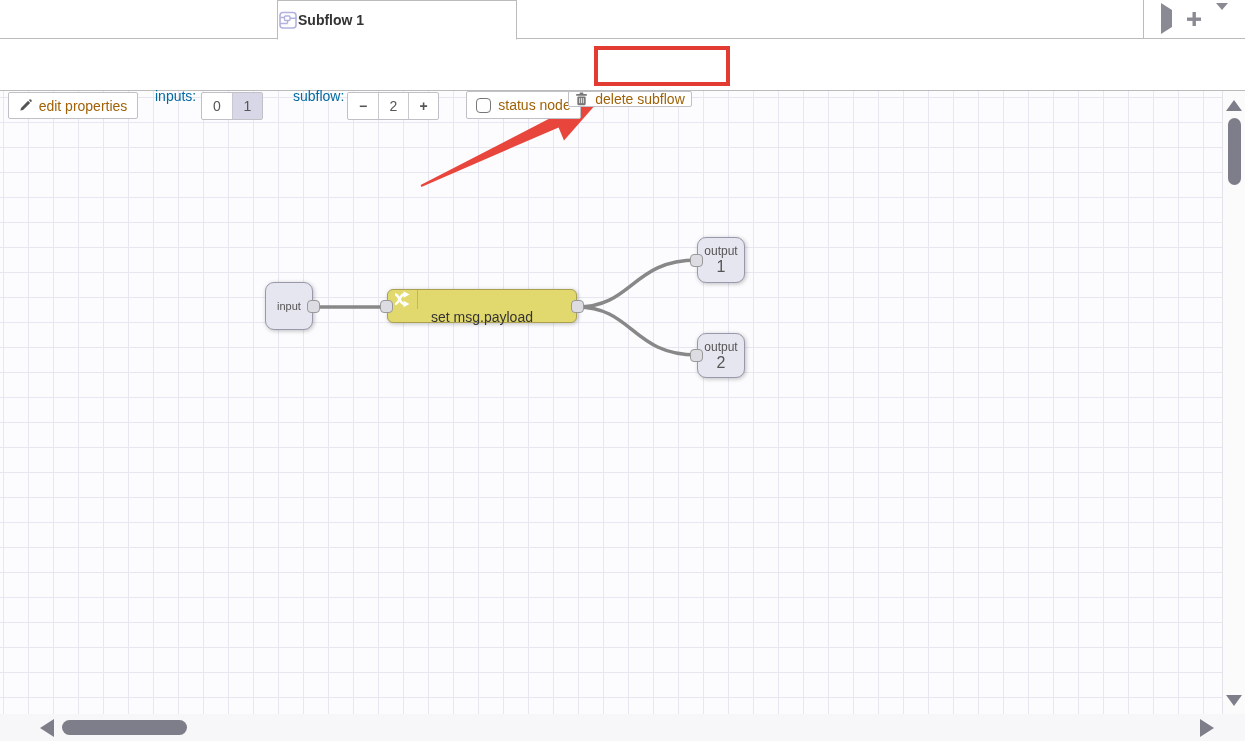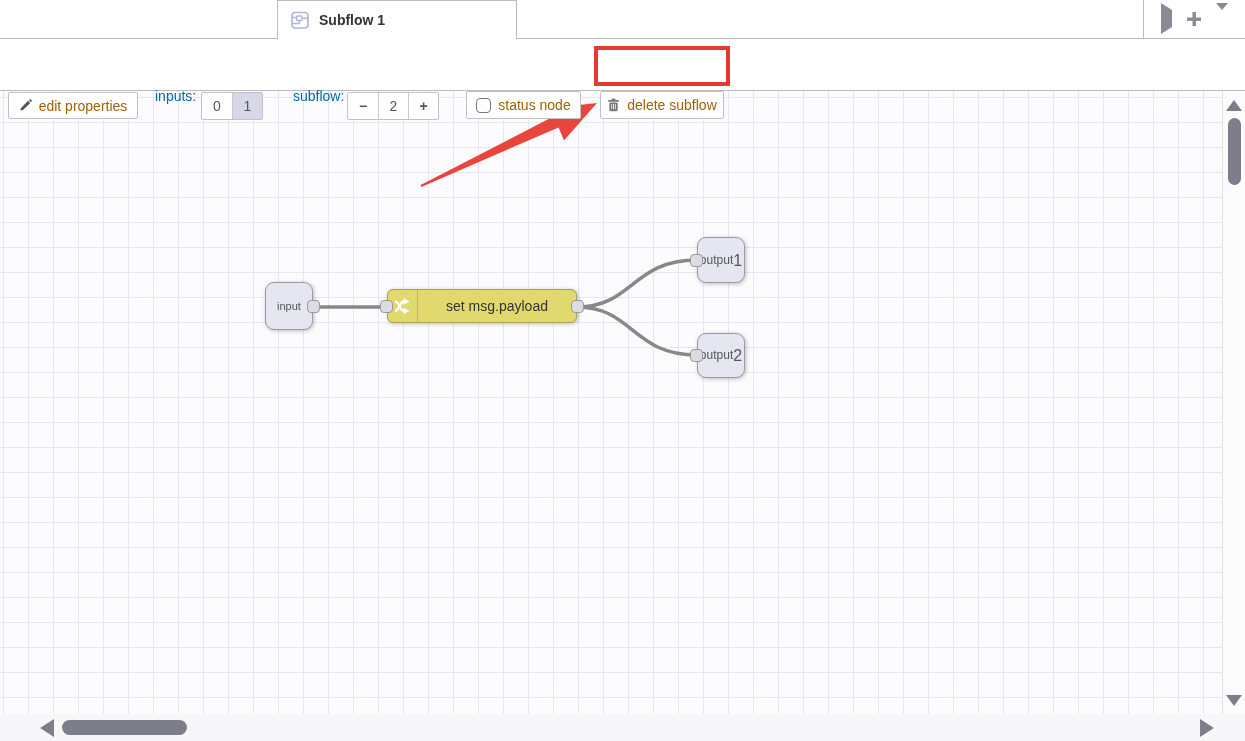--- a/index.html
+++ b/index.html
@@ -8,21 +8,21 @@
 
   
   .tabbar { position:absolute; left:0; top:0; width:1245px; height:39px;
     background:#fff; border-bottom:1px solid #bbb; z-index:5; }
   .tab-inactive { position:absolute; left:32px; top:3px; width:236px; height:36px;
     background:#e9e9f3; border:1px solid #a9a9b5; border-bottom:none;
     display:flex; align-items:center; padding-left:17px;
     font-size:14px; color:#444; cursor:pointer; }
   .tab-active { position:absolute; left:277px; top:0; width:240px; height:40px;
     background:#fff; border:1px solid #bbb; border-bottom:1px solid #fff;
-    display:flex; align-items:center; gap:9px; padding-left:12px;
+    display:flex; align-items:center; 
     font-size:14px; font-weight:bold; color:#333; z-index:6; }
   .tab-controls { position:absolute; right:0; top:0; height:38px; width:102px;
     border-left:1px solid #bbb; display:flex; align-items:center;
     justify-content:space-around; padding:0 10px; }
   .tri-right { width:0; height:0; border-top:7px solid transparent;
     border-bottom:7px solid transparent; border-left:11px solid #8a8a94; }
   .tri-down-sm { width:0; height:0; border-left:6px solid transparent;
     border-right:6px solid transparent; border-top:7px solid #8a8a94; }
 
   
@@ -49,33 +49,33 @@
   .grid { position:absolute; left:0; top:0; width:1222px; height:623px;
     background-color:#fcfcfe;
     background-image:linear-gradient(#e7e7f2 1px, transparent 1px),
       linear-gradient(90deg,#e7e7f2 1px, transparent 1px);
     background-size:25px 25px; background-position:3px 6px; }
   .wires { position:absolute; left:0; top:0; z-index:1; }
   .annot { position:absolute; left:0; top:0; z-index:3; pointer-events:none; }
 
   .node-sq { position:absolute; background:#e6e6f1; border:1.5px solid #9999ab;
     border-radius:9px; box-shadow:1px 1px 4px rgba(0,0,0,.25); z-index:2;
-    display:flex; flex-direction:row; align-items:center; justify-content:center;
+    display:flex; flex-direction:column; align-items:center; justify-content:center;
     cursor:pointer; }
   .node-sq .small { font-size:12px; color:#555; line-height:13px; }
   .node-sq .big { font-size:16px; color:#555; line-height:17px; }
   .port { position:absolute; width:13px; height:13px; background:#dcdce2;
     border:1.5px solid #999; border-radius:4px; cursor:crosshair; }
   .port.right { right:-8px; top:50%; margin-top:-6.5px; }
   .port.left { left:-8px; top:50%; margin-top:-6.5px; }
 
   .node-change { position:absolute; left:387px; top:198px; width:190px; height:34px;
     background:#e2d96e; border:1.5px solid #aaa050; border-radius:6px;
     box-shadow:1px 1px 4px rgba(0,0,0,.25); z-index:2; display:flex;
-    align-items:stretch; cursor:pointer; }
+    align-items:stretch; cursor:pointer;flex-direction:column; }
   .node-change .iconbox { width:30px; display:flex; align-items:center;
     justify-content:center; border-right:1px solid rgba(0,0,0,.15); }
   .node-change .nlabel { flex:1; display:flex; align-items:center;
     justify-content:center; font-size:14px; color:#333; }
 
   
   .vscroll { position:absolute; left:1222px; top:0; width:23px; height:623px;
     background:#fbfbfc; border-left:1px solid #e3e3ea; }
   .vthumb { position:absolute; left:5px; top:27px; width:13px; height:67px;
     background:#7e7e8a; border-radius:7px; cursor:pointer; }
@@ -145,21 +145,21 @@
     <div class="cell sign">−</div>
     <div class="cell">2</div>
     <div class="cell sign">+</div>
   </div>
 
   <div class="btn" style="left:466px; top:52px; width:115px; height:28px;justify-content:center;">
     <span class="checkbox"></span>
     <span>status node</span>
   </div>
 
-  <div class="btn" style="left:600px; top:52px; width:124px; height:28px;">
+  <div class="btn" style="left:568px; top:52px; width:124px; height:16px;">
     <svg width="13" height="14" viewBox="0 0 14 15">
       <rect x="2.5" y="4.8" width="9" height="9.4" rx="1.2" fill="#777"></rect>
       <rect x="1.2" y="2.2" width="11.6" height="1.8" rx="0.6" fill="#777"></rect>
       <rect x="5" y="0.4" width="4" height="1.8" rx="0.6" fill="#777"></rect>
       <path d="M5 6.5 V12 M7 6.5 V12 M9 6.5 V12" stroke="#e9e9e9" stroke-width="1"></path>
     </svg>
     <span>delete subflow</span>
   </div>
 </div>
 

